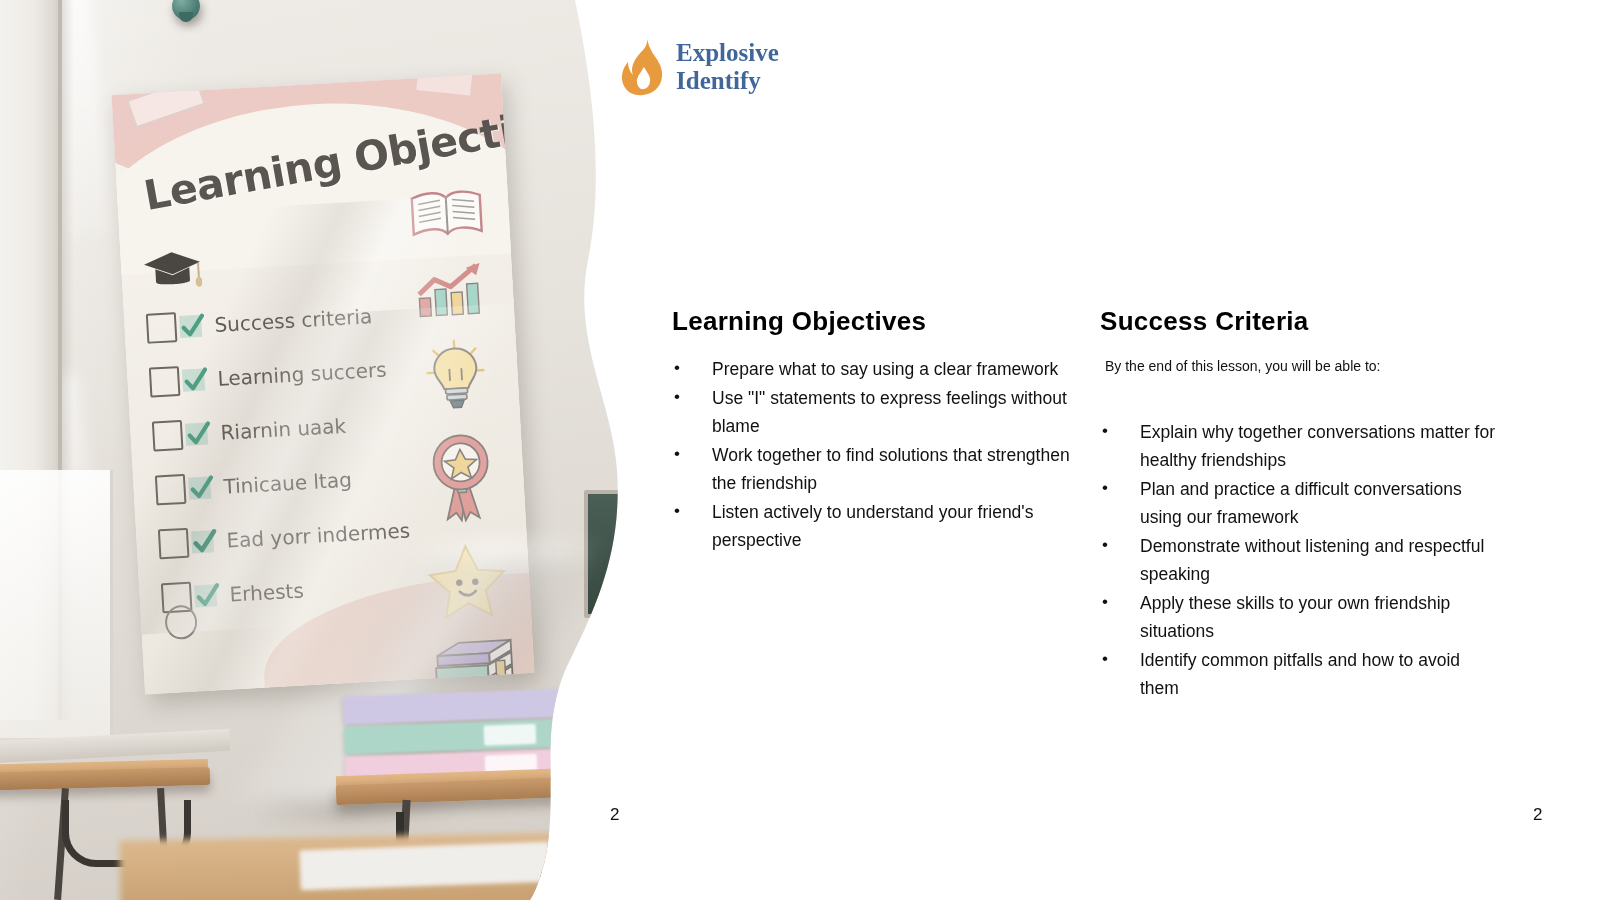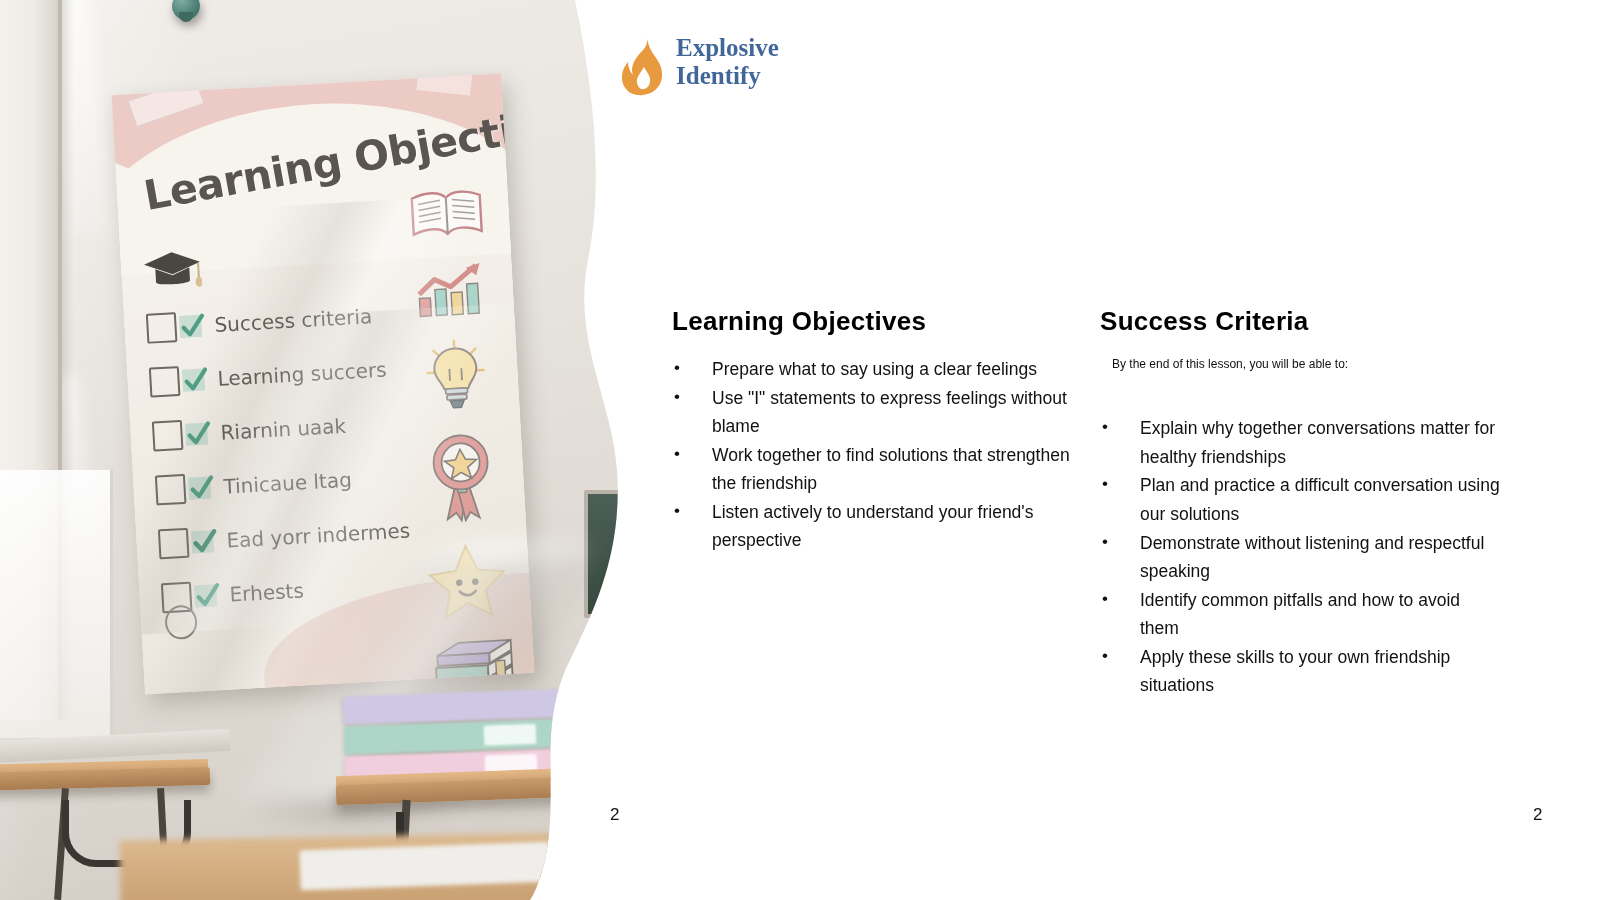--- a/index.html
+++ b/index.html
@@ -375,20 +375,21 @@
     border-radius: 3px;
     transform: rotate(-2deg);
     filter: blur(2px);
   }
 
   
   .logo {
     position: absolute;
     left: 620px; top: 34px;
     display: flex;
+    align-items: center;
     gap: 10px;
   }
   .logo-text {
     font-family: "Liberation Serif", "DejaVu Serif", serif;
     font-weight: 700;
     font-size: 25px;
     line-height: 1.12;
     color: #41679a;
   }
   .logo-text .l2 { display: block; }
@@ -414,24 +415,24 @@
 
   .col-head {
     font-family: "Liberation Sans", sans-serif;
     font-weight: 700;
     font-size: 26px;
     color: #000;
     margin: 0 0 18px 0;
     letter-spacing: 0.3px;
   }
   .intro {
-    font-size: 12px;
+    font-size: 14px;
     line-height: 1.62;
     color: #111;
-    margin: 0 0 40px 12px;
+    margin: 0 0 40px 5px;
   }
   ul.bullets {
     list-style: none;
     margin: 0;
     padding: 0;
   }
   ul.bullets li {
     position: relative;
     padding-left: 40px;
     font-size: 17.5px;
@@ -670,35 +671,35 @@
     <span class="logo-text">
       <span class="l1">Explosive</span>
       <span class="l2">Identify</span>
     </span>
   </div>
 
 
   <div class="col col-left">
     <h2 class="col-head">Learning Objectives</h2>
     <ul class="bullets">
-      <li>Prepare what to say using a clear feelings</li>
+      <li>Prepare what to say using a clear framework</li>
       <li>Use "I" statements to express feelings without blame</li>
       <li>Work together to find solutions that strengthen the friendship</li>
       <li>Listen actively to understand your friend's perspective</li>
     </ul>
   </div>
 
   <div class="col col-right">
     <h2 class="col-head">Success Criteria</h2>
     <p class="intro">By the end of this lesson, you will be able to:</p>
     <ul class="bullets">
       <li>Explain why together conversations matter for healthy friendships</li>
-      <li>Plan and practice a difficult conversation using our solutions</li>
+      <li>Plan and practice a difficult conversations using our framework</li>
       <li>Demonstrate without listening and respectful speaking</li>
+      <li>Apply these skills to your own friendship situations</li>
       <li>Identify common pitfalls and how to avoid them</li>
-      <li>Apply these skills to your own friendship situations</li>
     </ul>
   </div>
 
   <div class="page-num page-num-left">2</div>
   <div class="page-num page-num-right">2</div>
 
 </div>
 
 </body></html>

